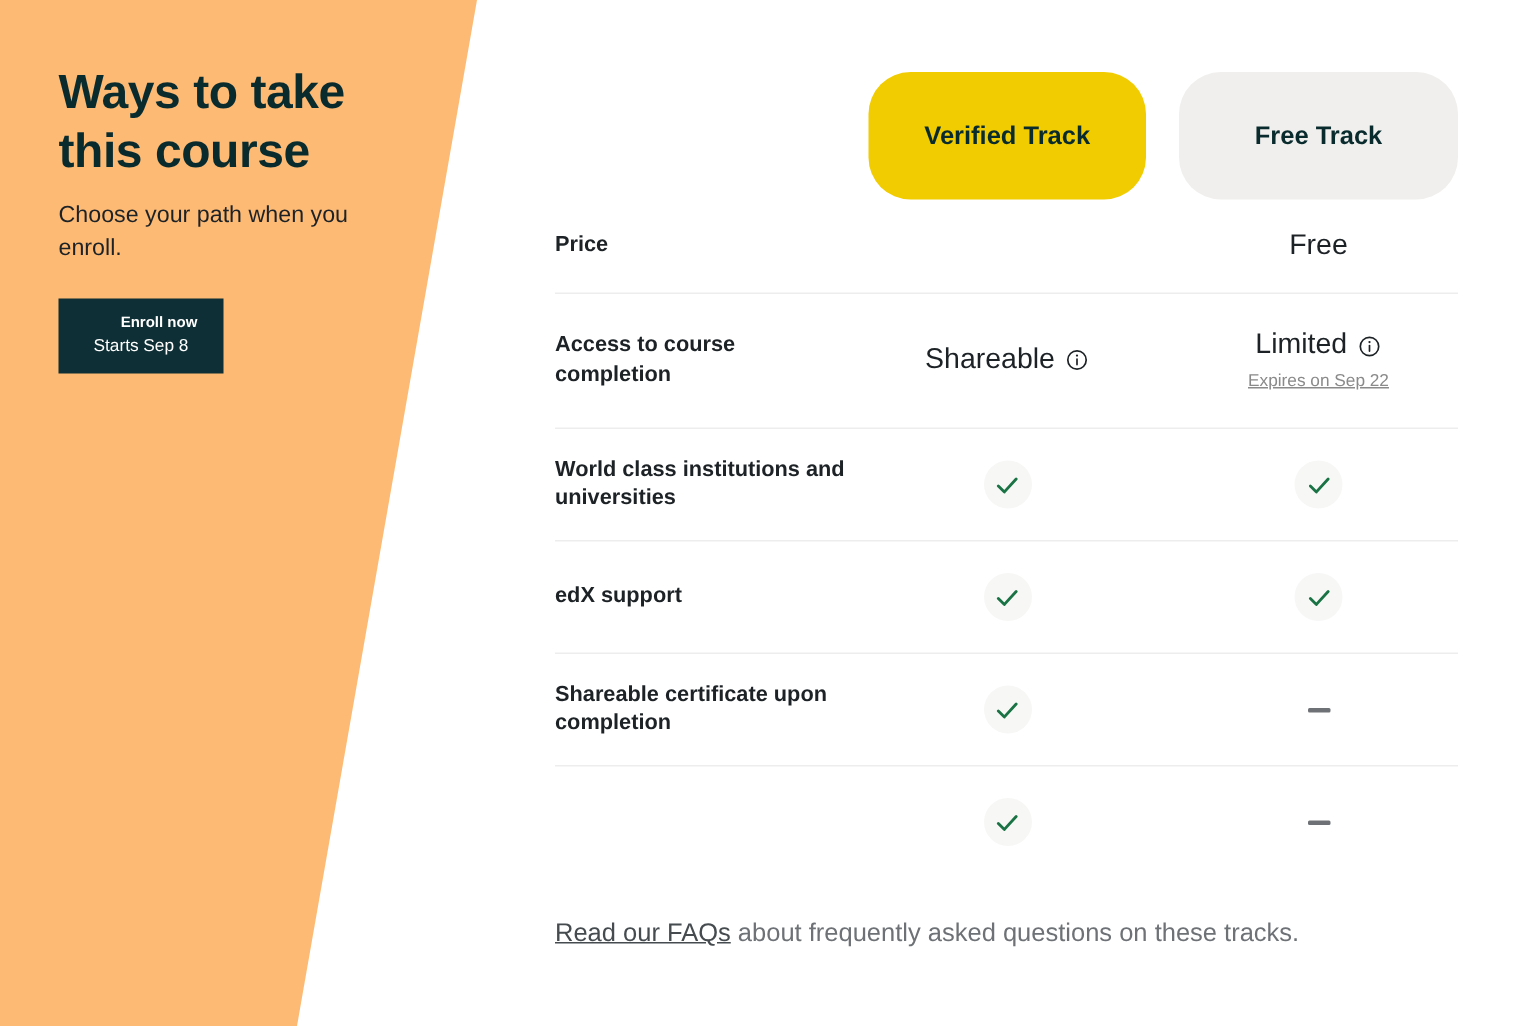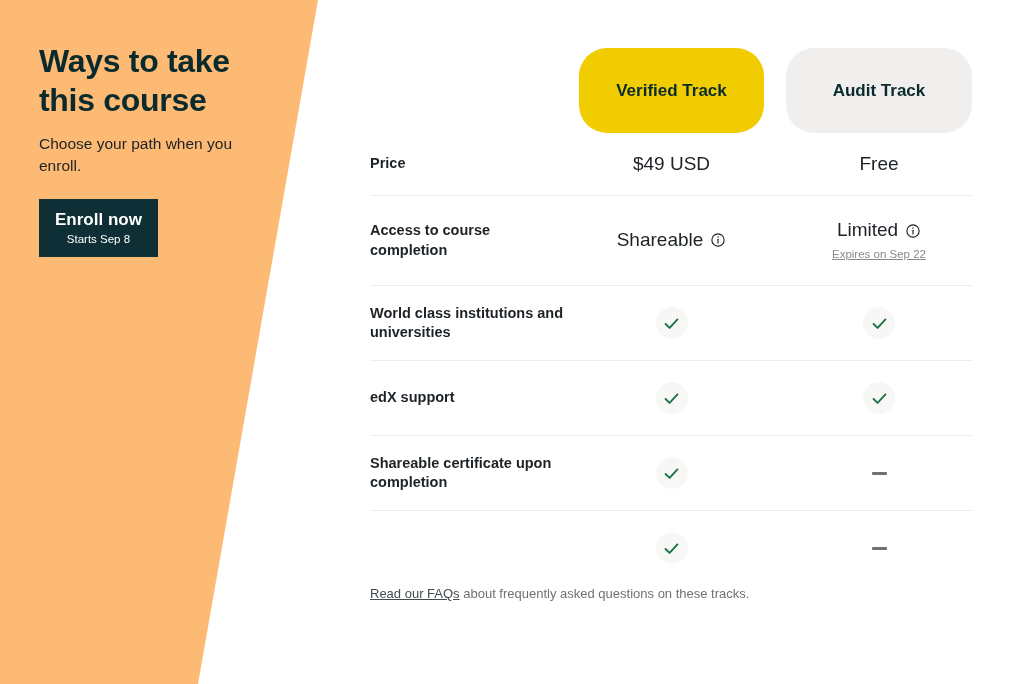--- a/index.html
+++ b/index.html
@@ -33,21 +33,21 @@
     margin-top: 22px;
     display: inline-block;
     background: #0D2F35;
     color: #ffffff;
     padding: 11px 16px 10px 16px;
     text-align: center;
     cursor: pointer;
     border: none;
     min-width: 110px;
   }
-  .enroll-main { font-size: 17px; font-weight: bold; line-height: 1.2; white-space: nowrap; }
+  .enroll-main { font-size: 10px; font-weight: bold; line-height: 1.2; white-space: nowrap; margin-left: 24px; }
   .enroll-sub  { font-size: 11.5px; font-weight: normal; margin-top: 3px; line-height: 1.2; white-space: nowrap; }
 
   
   .table-wrap {
     position: absolute; left: 370px; top: 0; width: 602px; height: 684px;
   }
 
   .head-row { position: relative; height: 133px; }
   .head-cell {
     position: absolute; top: 48px; height: 85px;
@@ -97,21 +97,22 @@
   }
   .check-wrap svg { width: 19px; height: 19px; display: block; }
 
   .dash {
     display: inline-block; width: 15px; height: 3px;
     background: #6E7276; border-radius: 1px;
   }
 
   .footnote {
     position: relative;
-    font-size: 13px; color: #6E7276; line-height: 1.4;
+    margin-top: 25px;
+    font-size: 17px; color: #6E7276; line-height: 1.4;
   }
   .footnote a {
     color: #454B4F; text-decoration: underline; cursor: pointer;
   }
 </style>
 </head>
 <body>
 
 <div id="root">
 
@@ -126,31 +127,26 @@
     </div>
   </div>
 
   <div class="table-wrap">
 
     <div class="head-row">
       <div class="head-cell head-verified">
         <span>Verified Track</span>
       </div>
       <div class="head-cell head-audit">
-        <span>Audit Track</span>
+        <span>Free Track</span>
       </div>
     </div>
 
     <div class="row row-price first">
       <div class="cell-label">Price</div>
-      <div class="cell-val cell-v">
-        <span class="val-text">
-            <span>$49 USD</span>
-          </span>
-      </div>
       <div class="cell-val cell-a">
         <span class="val-text">
             <span>Free</span>
           </span>
       </div>
     </div>
 
     <div class="row row-access">
       <div class="cell-label">Access to course completion</div>
       <div class="cell-val cell-v">

